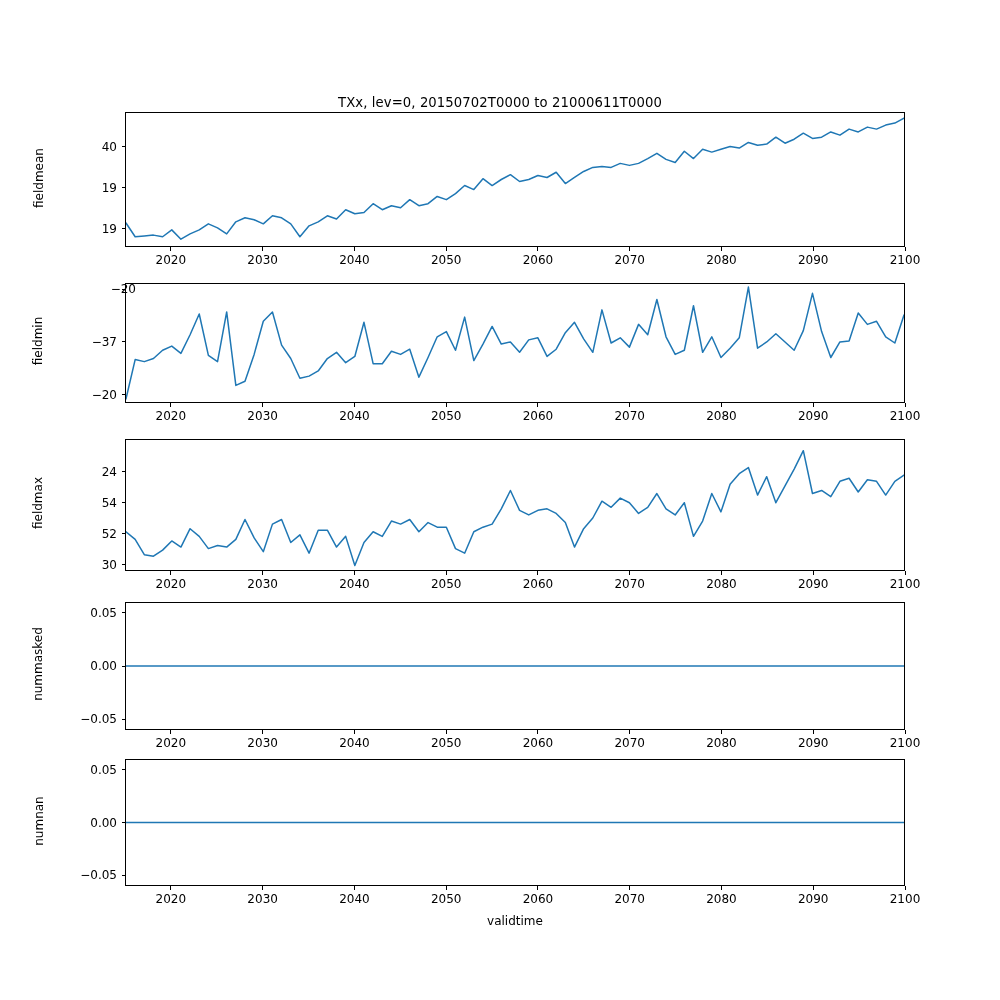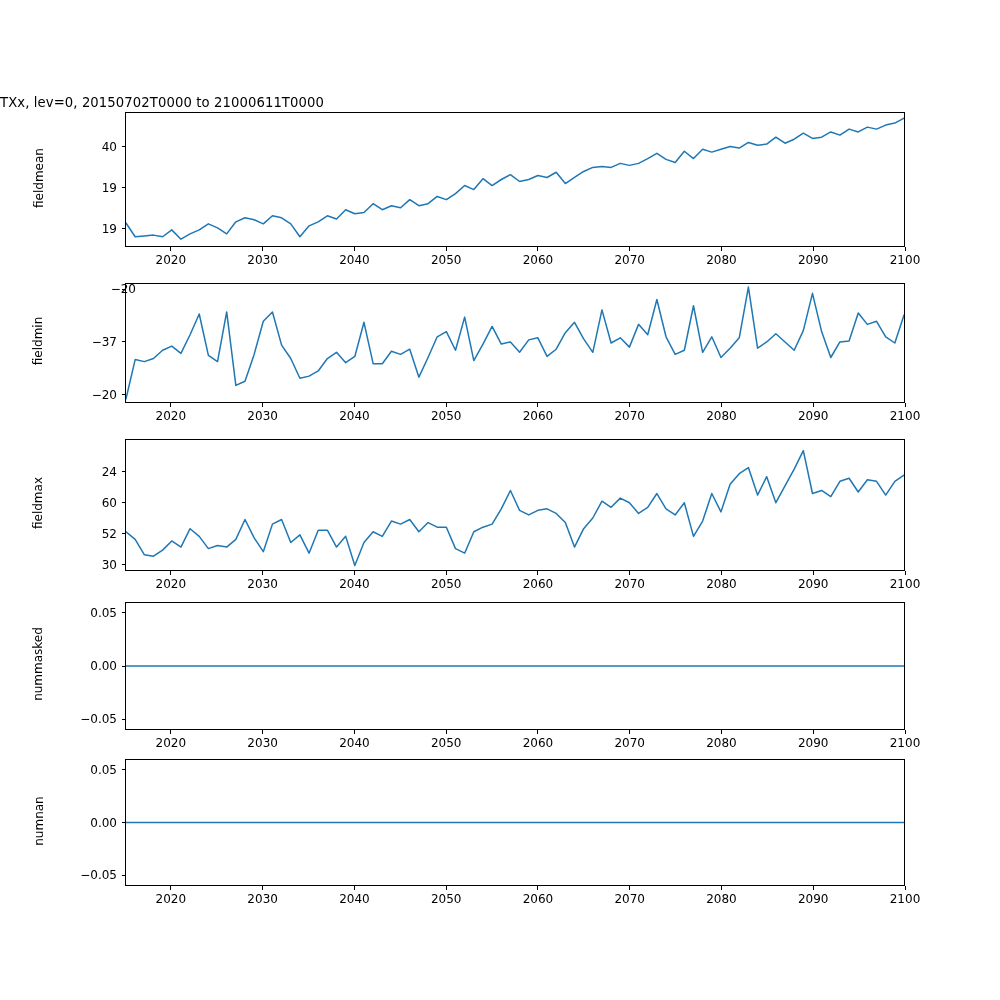--- a/index.html
+++ b/index.html
@@ -18,21 +18,21 @@
     position: relative;
     width: 1000px;
     height: 1000px;
     background: #ffffff;
   }
   .fig-title {
     position: absolute;
     left: 0;
     top: 95px;
     width: 1000px;
-    text-align: left;
+    text-align: center;
     font-size: 13.2px;
     color: #000000;
     letter-spacing: 0.1px;
   }
   .panel {
     position: absolute;
     box-sizing: border-box;
     border: 1.0px solid #000000;
     background: #ffffff;
   }
@@ -146,21 +146,21 @@
     <div class="panel" style="left: 125px; top: 439px; width: 780px; height: 132px;">
       <svg viewBox="0 0 780 132" preserveAspectRatio="none">
         <path d="M0.00 93.18 L9.18 100.94 L18.35 116.47 L27.53 118.02 L36.71 111.81 L45.88 102.49 L55.06 108.71 L64.24 90.07 L73.41 97.84 L82.59 110.26 L91.76 107.15 L100.94 108.71 L110.12 100.94 L119.29 80.75 L128.47 99.39 L137.65 113.36 L146.82 85.41 L156.00 80.75 L165.18 104.05 L174.35 96.28 L183.53 114.92 L192.71 91.62 L201.88 91.62 L211.06 108.71 L220.24 97.84 L229.41 127.34 L238.59 104.05 L247.76 93.18 L256.94 97.84 L266.12 82.31 L275.29 85.41 L284.47 80.75 L293.65 93.18 L302.82 83.86 L312.00 88.52 L321.18 88.52 L330.35 110.26 L339.53 114.92 L348.71 93.18 L357.88 88.52 L367.06 85.41 L376.24 69.88 L385.41 51.25 L394.59 71.44 L403.76 76.09 L412.94 71.44 L422.12 69.88 L431.29 74.54 L440.47 83.86 L449.65 108.71 L458.82 90.07 L468.00 79.20 L477.18 62.12 L486.35 68.33 L495.53 59.01 L504.71 63.67 L513.88 74.54 L523.06 68.33 L532.24 54.35 L541.41 69.88 L550.59 76.09 L559.76 63.67 L568.94 97.84 L578.12 82.31 L587.29 54.35 L596.47 72.99 L605.65 45.04 L614.82 34.16 L624.00 27.95 L633.18 55.91 L642.35 37.27 L651.53 63.67 L660.71 46.59 L669.88 29.51 L679.06 10.87 L688.24 54.35 L697.41 51.25 L706.59 57.46 L715.76 41.93 L724.94 38.82 L734.12 52.80 L743.29 40.38 L752.47 41.93 L761.65 55.91 L770.82 41.93 L780.00 35.72" fill="none" stroke="#1f77b4" stroke-width="1.5" stroke-linejoin="round" stroke-linecap="round" vector-effect="non-scaling-stroke"></path>
       </svg>
     </div>
     <div class="tickmark" style="left: 121.5px; top: 564.288px; width: 3.5px; height: 1px;"></div>
     <div class="tick-label-y" style="left: 0px; width: 117px; top: 564.788px;">30</div>
     <div class="tickmark" style="left: 121.5px; top: 533.229px; width: 3.5px; height: 1px;"></div>
     <div class="tick-label-y" style="left: 0px; width: 117px; top: 533.729px;">52</div>
     <div class="tickmark" style="left: 121.5px; top: 502.171px; width: 3.5px; height: 1px;"></div>
-    <div class="tick-label-y" style="left: 0px; width: 117px; top: 502.671px;">60</div>
+    <div class="tick-label-y" style="left: 0px; width: 117px; top: 502.671px;">54</div>
     <div class="tickmark" style="left: 121.5px; top: 471.112px; width: 3.5px; height: 1px;"></div>
     <div class="tick-label-y" style="left: 0px; width: 117px; top: 471.612px;">24</div>
     <div class="tickmark" style="left: 170.382px; top: 571px; width: 1px; height: 3.5px;"></div>
     <div class="tick-label-x" style="left: 170.882px; top: 577px;">2020</div>
     <div class="tickmark" style="left: 262.147px; top: 571px; width: 1px; height: 3.5px;"></div>
     <div class="tick-label-x" style="left: 262.647px; top: 577px;">2030</div>
     <div class="tickmark" style="left: 353.912px; top: 571px; width: 1px; height: 3.5px;"></div>
     <div class="tick-label-x" style="left: 354.412px; top: 577px;">2040</div>
     <div class="tickmark" style="left: 445.676px; top: 571px; width: 1px; height: 3.5px;"></div>
     <div class="tick-label-x" style="left: 446.176px; top: 577px;">2050</div>
@@ -228,13 +228,14 @@
     <div class="tick-label-x" style="left: 537.941px; top: 892px;">2060</div>
     <div class="tickmark" style="left: 629.206px; top: 886px; width: 1px; height: 3.5px;"></div>
     <div class="tick-label-x" style="left: 629.706px; top: 892px;">2070</div>
     <div class="tickmark" style="left: 720.971px; top: 886px; width: 1px; height: 3.5px;"></div>
     <div class="tick-label-x" style="left: 721.471px; top: 892px;">2080</div>
     <div class="tickmark" style="left: 812.735px; top: 886px; width: 1px; height: 3.5px;"></div>
     <div class="tick-label-x" style="left: 813.235px; top: 892px;">2090</div>
     <div class="tickmark" style="left: 904.5px; top: 886px; width: 1px; height: 3.5px;"></div>
     <div class="tick-label-x" style="left: 905px; top: 892px;">2100</div>
     <div class="ylabel" style="width: 187px; left: -55.5px; top: 813.5px;">numnan</div>
+    <div class="xlabel" style="left: 125px; width: 780px; top: 914px;">validtime</div>
   </div>
 
 </body></html>

